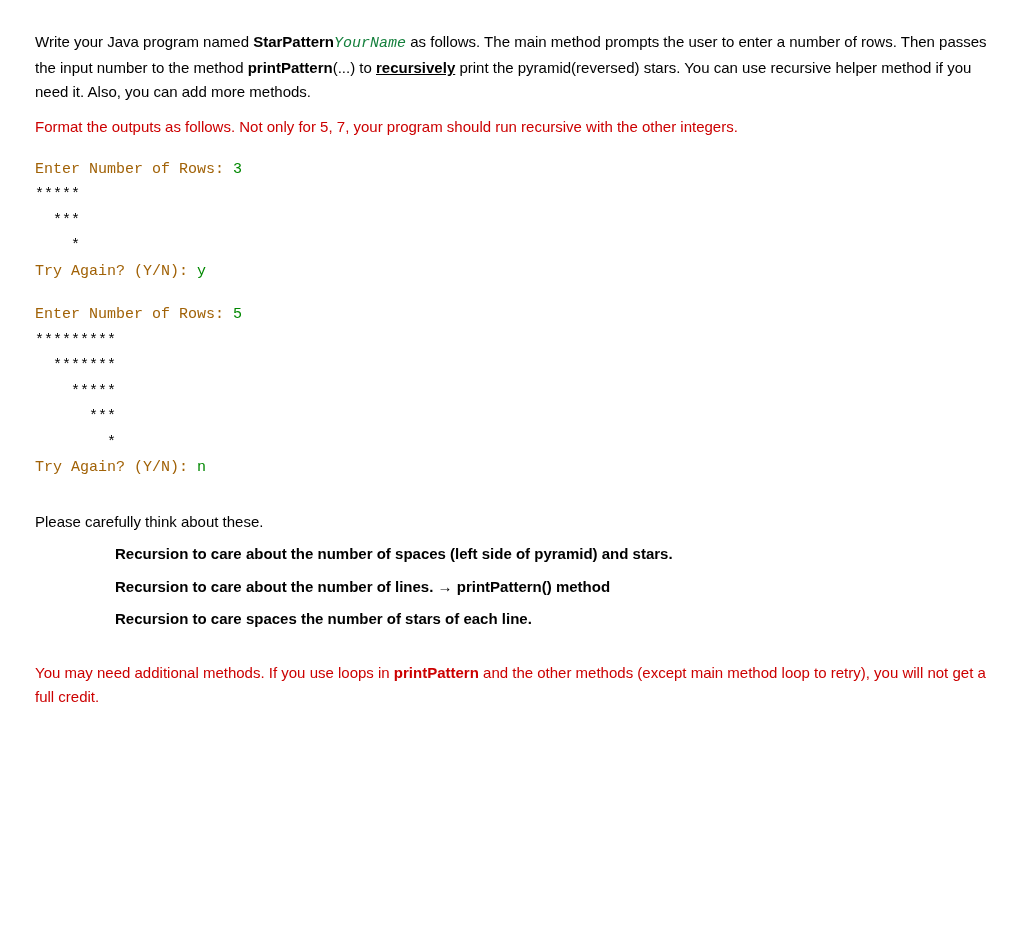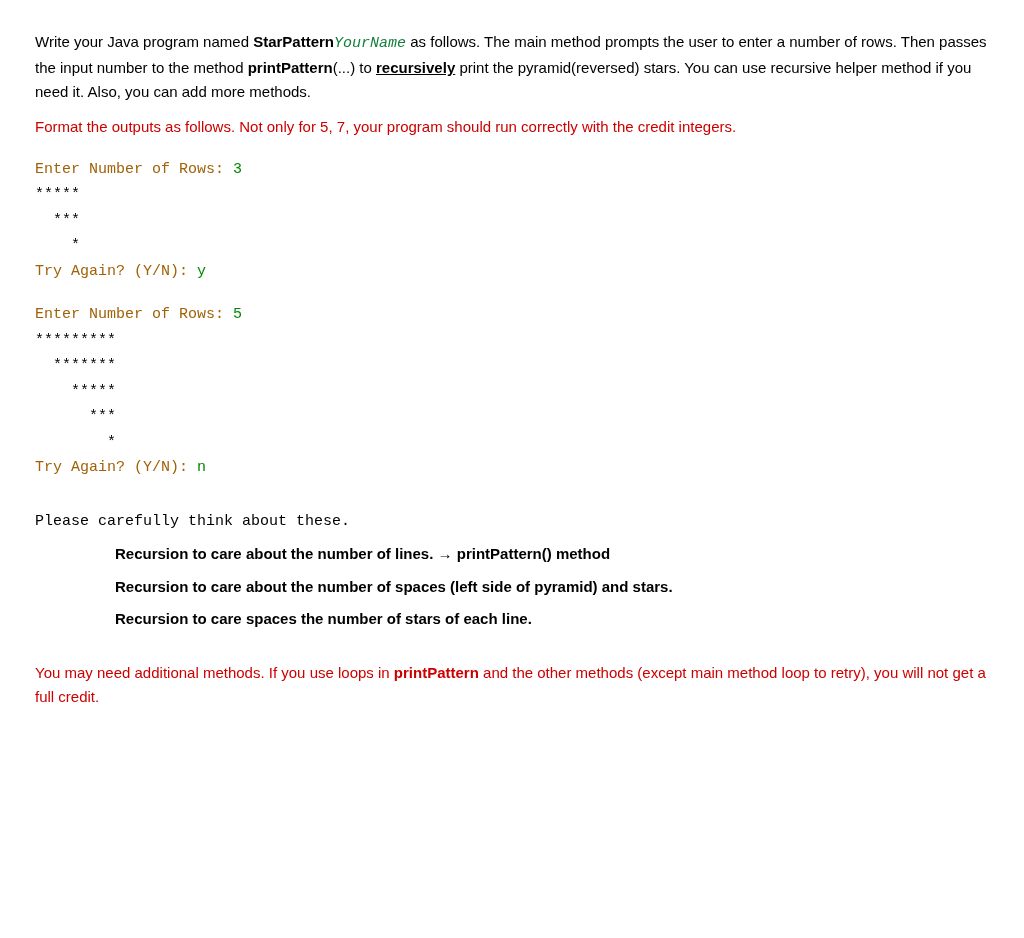--- a/index.html
+++ b/index.html
@@ -66,21 +66,20 @@
     .console-answer {
       color: #008800;
     }
 
     .hint-section {
       margin-top: 30px;
     }
 
     .hint-section p {
       margin-bottom: 4px;
-      font-family: Liberation Mono, monospace;
     }
 
     .hint-list {
       margin-top: 10px;
       margin-left: 80px;
     }
 
     .hint-item {
       font-weight: bold;
       margin-bottom: 10px;
@@ -94,21 +93,21 @@
       line-height: 1.6;
     }
   </style>
 </head>
 <body>
 
 <p class="intro-paragraph">
   <span>Write your Java program named </span><span class="code-inline">StarPattern</span><span class="code-inline-red" style="font-style:italic;">YourName</span><span> as follows. The main method prompts the user to enter a number of rows. Then passes the input number to the method </span><span class="bold">printPattern</span><span>(...) to </span><span class="bold-underline">recursively</span><span> print the pyramid(reversed) stars. You can use recursive helper method if you need it. Also, you can add more methods.</span>
 </p>
 
-<p class="red-note">Format the outputs as follows. Not only for 5, 7, your program should run correctly with the credit integers.</p>
+<p class="red-note">Format the outputs as follows. Not only for 5, 7, your program should run recursive with the other integers.</p>
 
 <div class="console-block">
   <div>
     <span class="console-prompt">Enter Number of Rows: </span><span class="console-number">3</span>
   </div>
   <div>*****</div>
   <div>&nbsp;&nbsp;***</div>
   <div>&nbsp;&nbsp;&nbsp;&nbsp;*</div>
   <div>
     <span class="console-prompt">Try Again? (Y/N): </span><span class="console-answer">y</span>
@@ -127,24 +126,24 @@
   <div>
     <span class="console-prompt">Try Again? (Y/N): </span><span class="console-answer">n</span>
   </div>
 </div>
 
 <div class="hint-section">
   <p>Please carefully think about these.</p>
 
   <div class="hint-list">
     <div class="hint-item">
-      <span>Recursion to care about the number of lines. → printPattern() method</span>
+      <span>Recursion to care about the number of spaces (left side of pyramid) and stars.</span>
     </div>
     <div class="hint-item">
-      <span>Recursion to care about the number of spaces (left side of pyramid) and stars.</span>
+      <span>Recursion to care about the number of lines. → printPattern() method</span>
     </div>
     <div class="hint-item">
       <span>Recursion to care spaces the number of stars of each line.</span>
     </div>
   </div>
 </div>
 
 <p class="bottom-note">
   <span>You may need additional methods. If you use loops in </span><span class="bold">printPattern</span><span> and the other methods (except main method loop to retry), you will not get a full credit.</span>
 </p>

